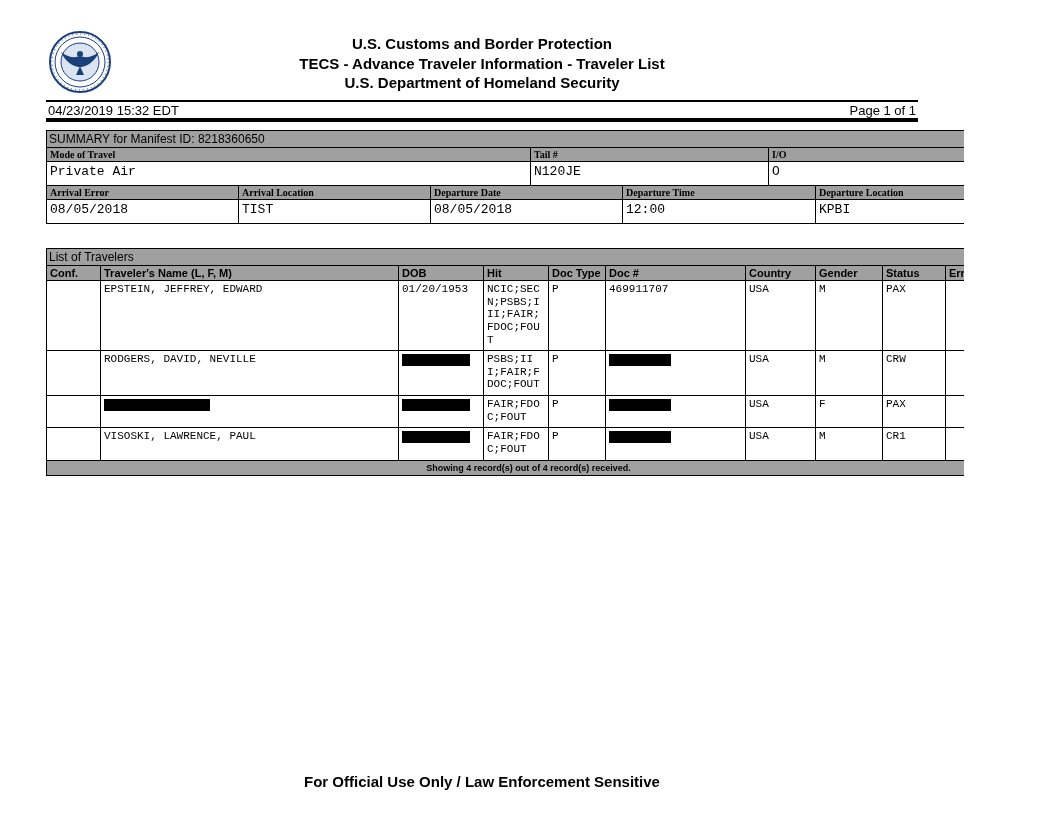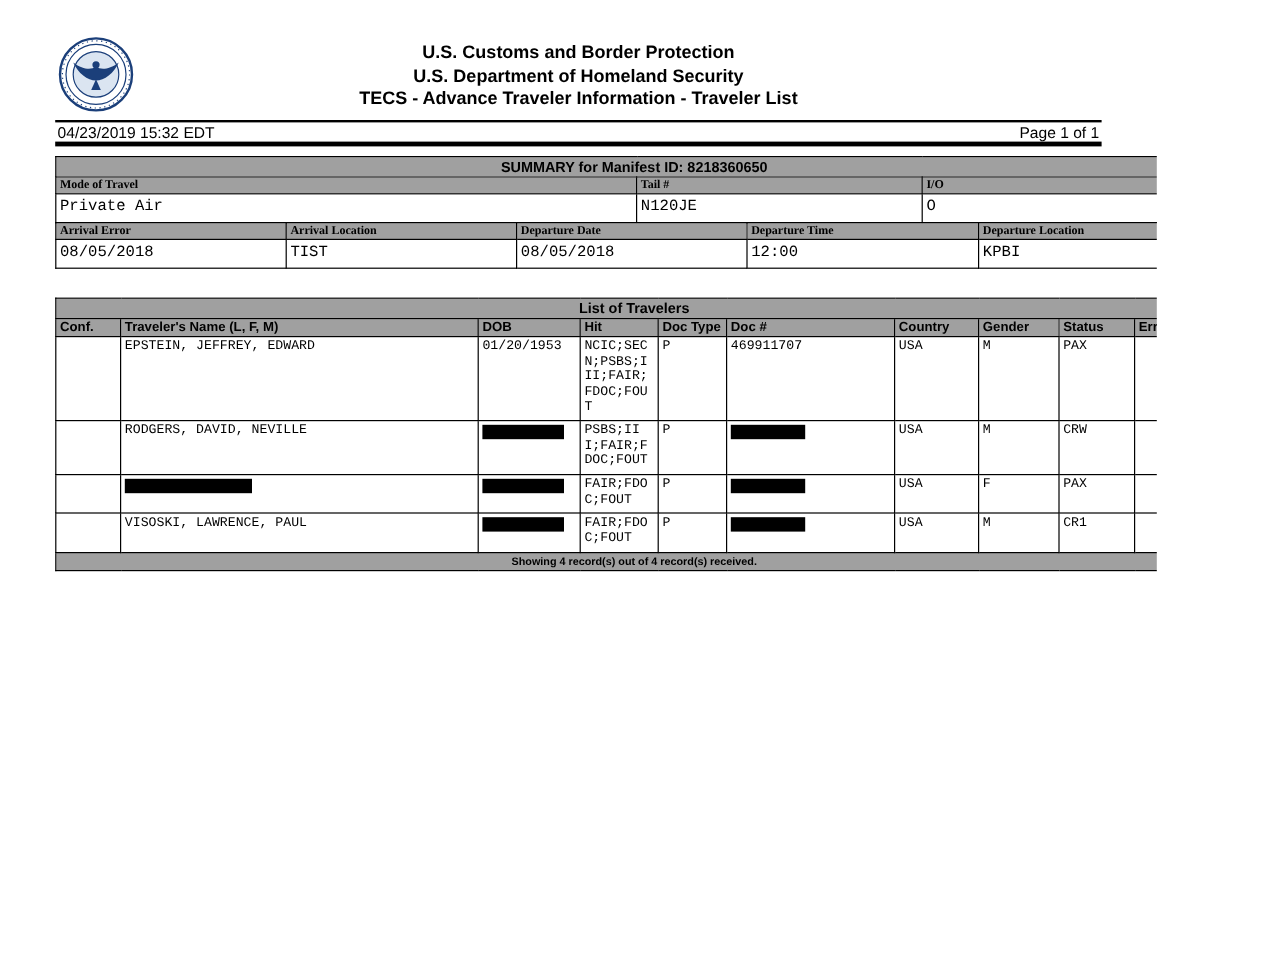--- a/index.html
+++ b/index.html
@@ -15,21 +15,21 @@
 
   
   .meta-bar { display:flex; justify-content:space-between; align-items:center;
               border-top:2px solid #000; border-bottom:4px solid #000;
               margin-top:4px; padding:2px 2px; font-size:13px; height:22px; }
   .meta-center { display:flex; align-items:center; gap:4px; }
 
   
   table { border-collapse:collapse; width:100%; table-layout:fixed; }
   td, th { border:1px solid #000; vertical-align:top; overflow:hidden; }
-  .bar  { background:#a0a0a0; text-align:center; font-weight:bold; font-size:12px; padding:1px 2px; }
+  .bar  { background:#a0a0a0; text-align:left; font-weight:normal; font-size:12px; padding:1px 2px; }
   .lbl  { background:#a0a0a0; font-weight:bold; font-size:10px; padding:1px 3px; text-align:left;font-family:Liberation Serif, serif; }
   .val  { font-family:"Liberation Mono","DejaVu Sans Mono",monospace; font-size:13px; padding:2px 3px 6px; }
   .summary-2 { margin-top:-1px; }
   .trav { margin-top:24px; }
   .trav th { background:#a0a0a0; font-weight:bold; font-size:11px; text-align:left; padding:1px 3px; }
   .t-val { font-family:"Liberation Mono","DejaVu Sans Mono",monospace; font-size:11px; padding:2px 3px 4px; line-height:1.2; }
   .hit { word-break:break-all; line-height:1.15; }
   .show-bar { background:#a0a0a0; font-size:9px; font-weight:bold; padding:2px 3px; text-align:center; }
 
   
@@ -55,22 +55,22 @@
           <circle cx="32" cy="32" r="30" fill="#ffffff" stroke="#1b3f7a" stroke-width="2"></circle>
           <circle cx="32" cy="32" r="25" fill="#ffffff" stroke="#1b3f7a" stroke-width="1"></circle>
           <circle cx="32" cy="32" r="19" fill="#dbe5f1" stroke="#1b3f7a" stroke-width="1"></circle>
           <circle cx="32" cy="32" r="28" fill="none" stroke="#1b3f7a" stroke-width="1" stroke-dasharray="1 3"></circle>
           <path d="M32,37 C25,37 17,31 13,22 C21,28 27,28 32,26 C37,28 43,28 51,22 C47,31 39,37 32,37 Z" fill="#1b3f7a"></path>
           <circle cx="32" cy="24" r="3" fill="#1b3f7a"></circle>
           <path d="M32,36 L28,45 L36,45 Z" fill="#1b3f7a"></path>
         </svg>
       </div>
       <div class="hline">U.S. Customs and Border Protection</div>
+      <div class="hline">TECS - Advance Traveler Information - Traveler List</div>
       <div class="hline">U.S. Department of Homeland Security</div>
-      <div class="hline">TECS - Advance Traveler Information - Traveler List</div>
     </div>
 
     <div class="meta-bar">
       <span>04/23/2019 15:32 EDT</span>
       <span>Page 1 of 1</span>
     </div>
 
     <table class="summary-1" style="margin-top:8px;">
       <colgroup>
           <col style="width:484px">
@@ -203,13 +203,14 @@
       </tr>
 
       <tr>
             <td class="show-bar" colspan="10">Showing 4 record(s) out of 4 record(s) received.</td>
           </tr>
     </tbody>
       </table>
 
   </div>
 
+  <div class="doc-footer">For Official Use Only / Law Enforcement Sensitive</div>
 </div>
 
 </body></html>

